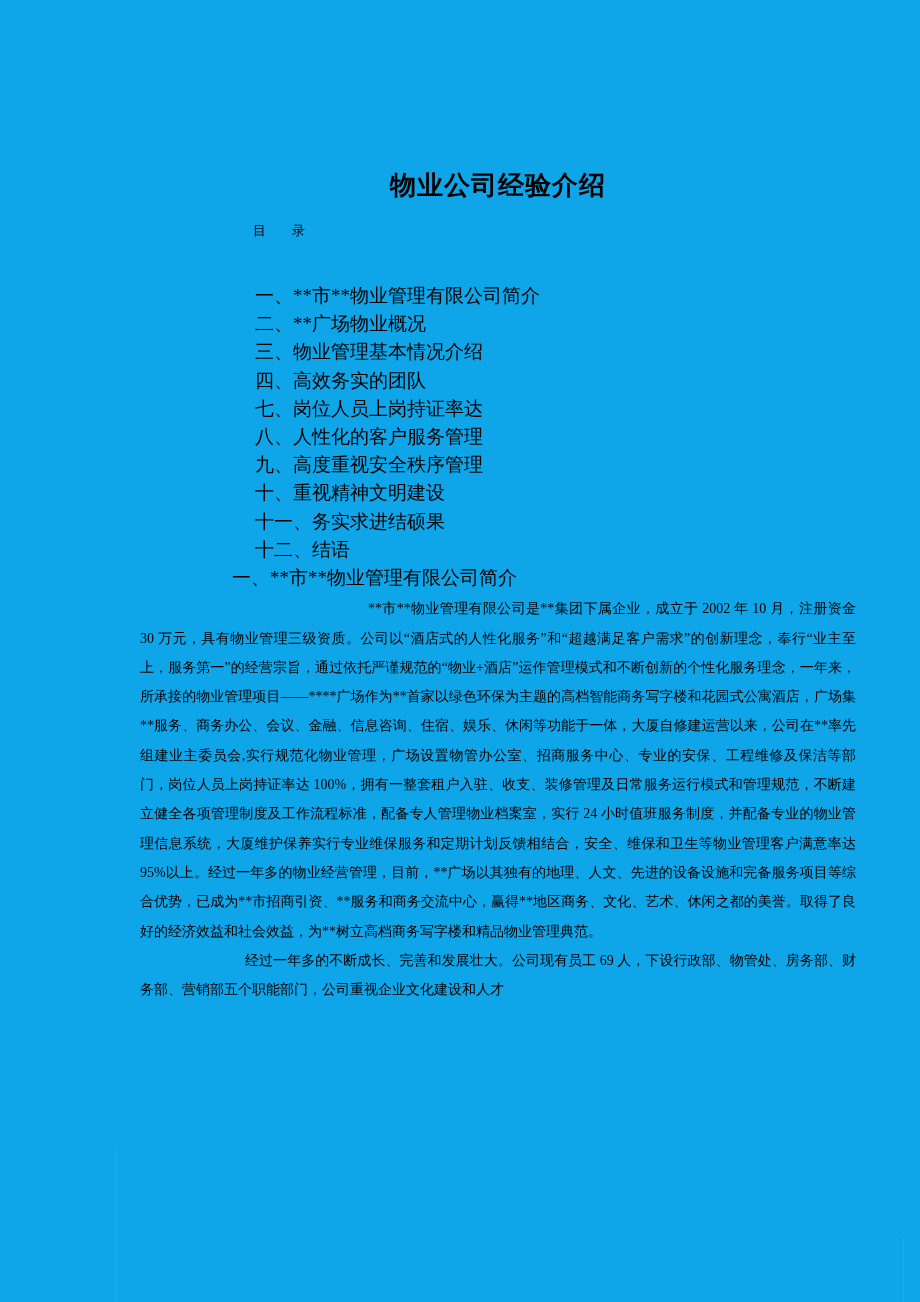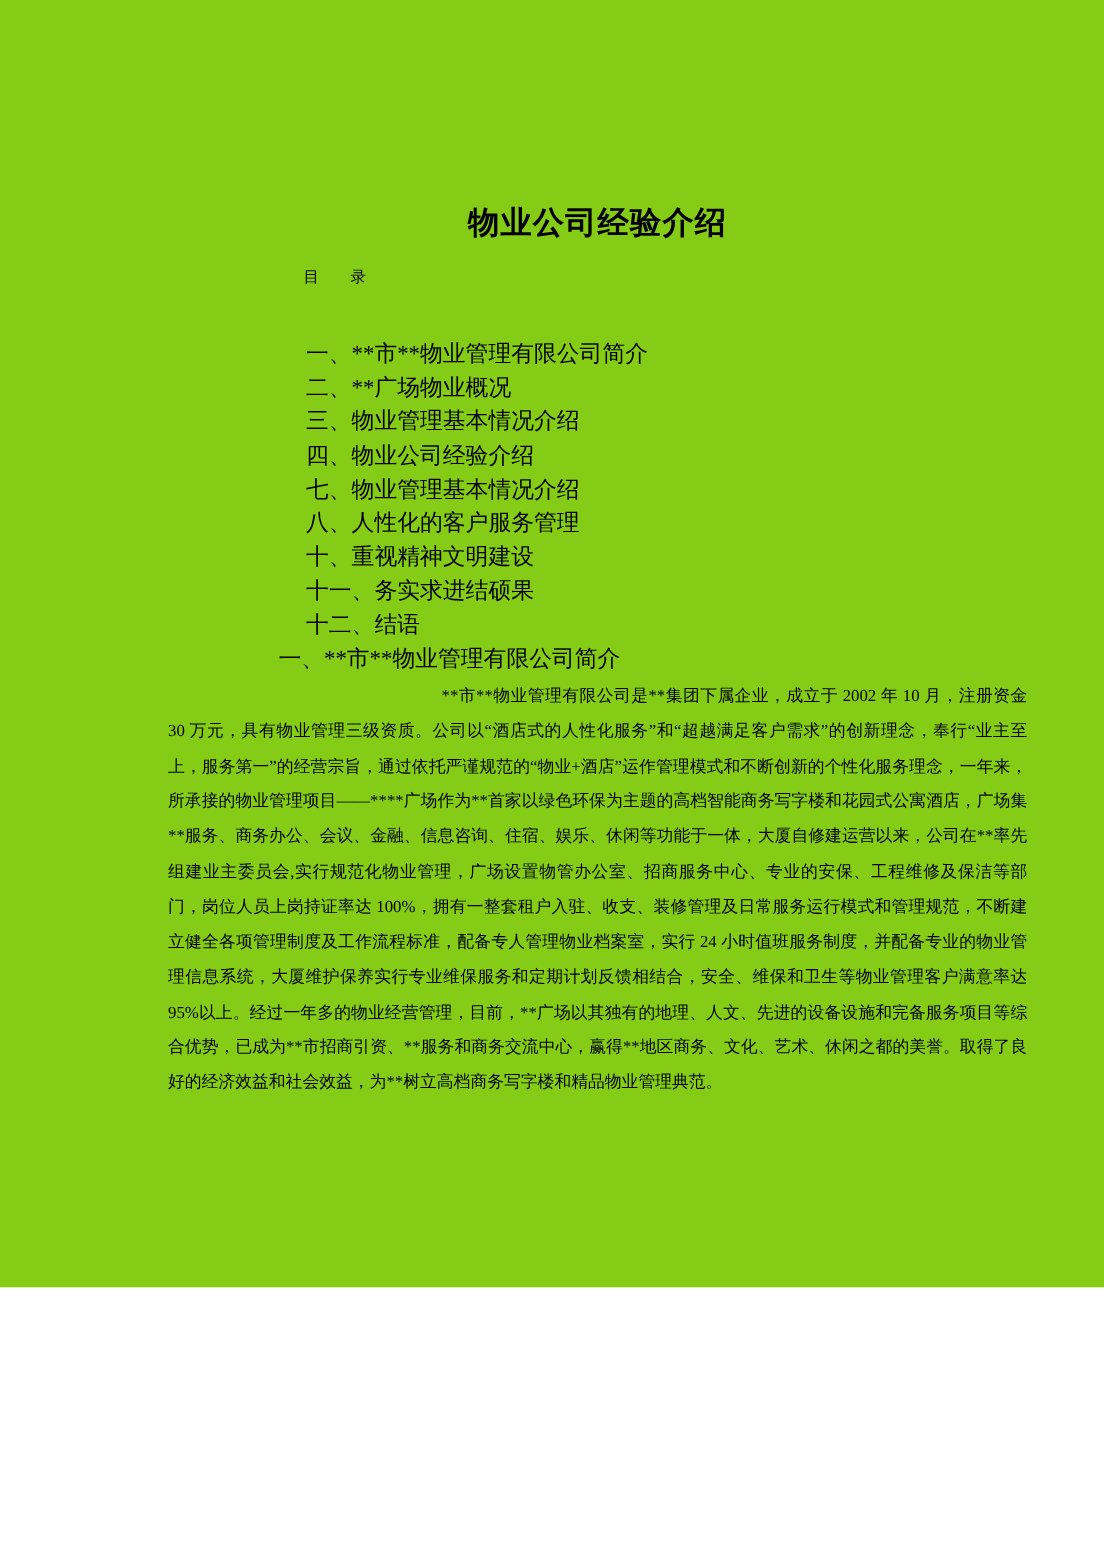--- a/index.html
+++ b/index.html
@@ -3,22 +3,22 @@
 <meta charset="utf-8">
 <style>
   html, body {
     margin: 0;
     padding: 0;
     background: #ffffff;
   }
   .page {
     position: relative;
     width: 920px;
-    height: 1073px;
-    background: #84cc16;
+    height: 1302px;
+    background: #0ea5e9;
     overflow: hidden;
     font-family: "Liberation Serif", serif;
     color: #000000;
   }
   .content {
     position: absolute;
     left: 140px;
     top: 168px;
     width: 716px;
   }
@@ -79,31 +79,33 @@
   <div class="content">
 
     <h1 class="doc-title">物业公司经验介绍</h1>
 
     <div class="toc-heading">目　　录</div>
 
     <ul class="toc-list">
       <li>一、**市**物业管理有限公司简介</li>
       <li>二、**广场物业概况</li>
       <li>三、物业管理基本情况介绍</li>
-      <li>四、物业公司经验介绍</li>
-      <li>七、物业管理基本情况介绍</li>
+      <li>四、高效务实的团队</li>
+      <li>七、岗位人员上岗持证率达</li>
       <li>八、人性化的客户服务管理</li>
+      <li>九、高度重视安全秩序管理</li>
       <li>十、重视精神文明建设</li>
       <li>十一、务实求进结硕果</li>
       <li>十二、结语</li>
     </ul>
 
     <h2 class="section-heading">一、**市**物业管理有限公司简介</h2>
 
     <p class="body-para para-1">**市**物业管理有限公司是**集团下属企业，成立于 2002 年 10 月，注册资金 30 万元，具有物业管理三级资质。公司以“酒店式的人性化服务”和“超越满足客户需求”的创新理念，奉行“业主至上，服务第一”的经营宗旨，通过依托严谨规范的“物业+酒店”运作管理模式和不断创新的个性化服务理念，一年来，所承接的物业管理项目——****广场作为**首家以绿色环保为主题的高档智能商务写字楼和花园式公寓酒店，广场集**服务、商务办公、会议、金融、信息咨询、住宿、娱乐、休闲等功能于一体，大厦自修建运营以来，公司在**率先组建业主委员会,实行规范化物业管理，广场设置物管办公室、招商服务中心、专业的安保、工程维修及保洁等部门，岗位人员上岗持证率达 100%，拥有一整套租户入驻、收支、装修管理及日常服务运行模式和管理规范，不断建立健全各项管理制度及工作流程标准，配备专人管理物业档案室，实行 24 小时值班服务制度，并配备专业的物业管理信息系统，大厦维护保养实行专业维保服务和定期计划反馈相结合，安全、维保和卫生等物业管理客户满意率达 95%以上。经过一年多的物业经营管理，目前，**广场以其独有的地理、人文、先进的设备设施和完备服务项目等综合优势，已成为**市招商引资、**服务和商务交流中心，赢得**地区商务、文化、艺术、休闲之都的美誉。取得了良好的经济效益和社会效益，为**树立高档商务写字楼和精品物业管理典范。</p>
 
+    <p class="body-para para-2">经过一年多的不断成长、完善和发展壮大。公司现有员工 69 人，下设行政部、物管处、房务部、财务部、营销部五个职能部门，公司重视企业文化建设和人才</p>
 
   </div>
 
   <div class="edge-line edge-left"></div>
   <div class="edge-line edge-right"></div>
 
 </div>
 
 </body></html>

